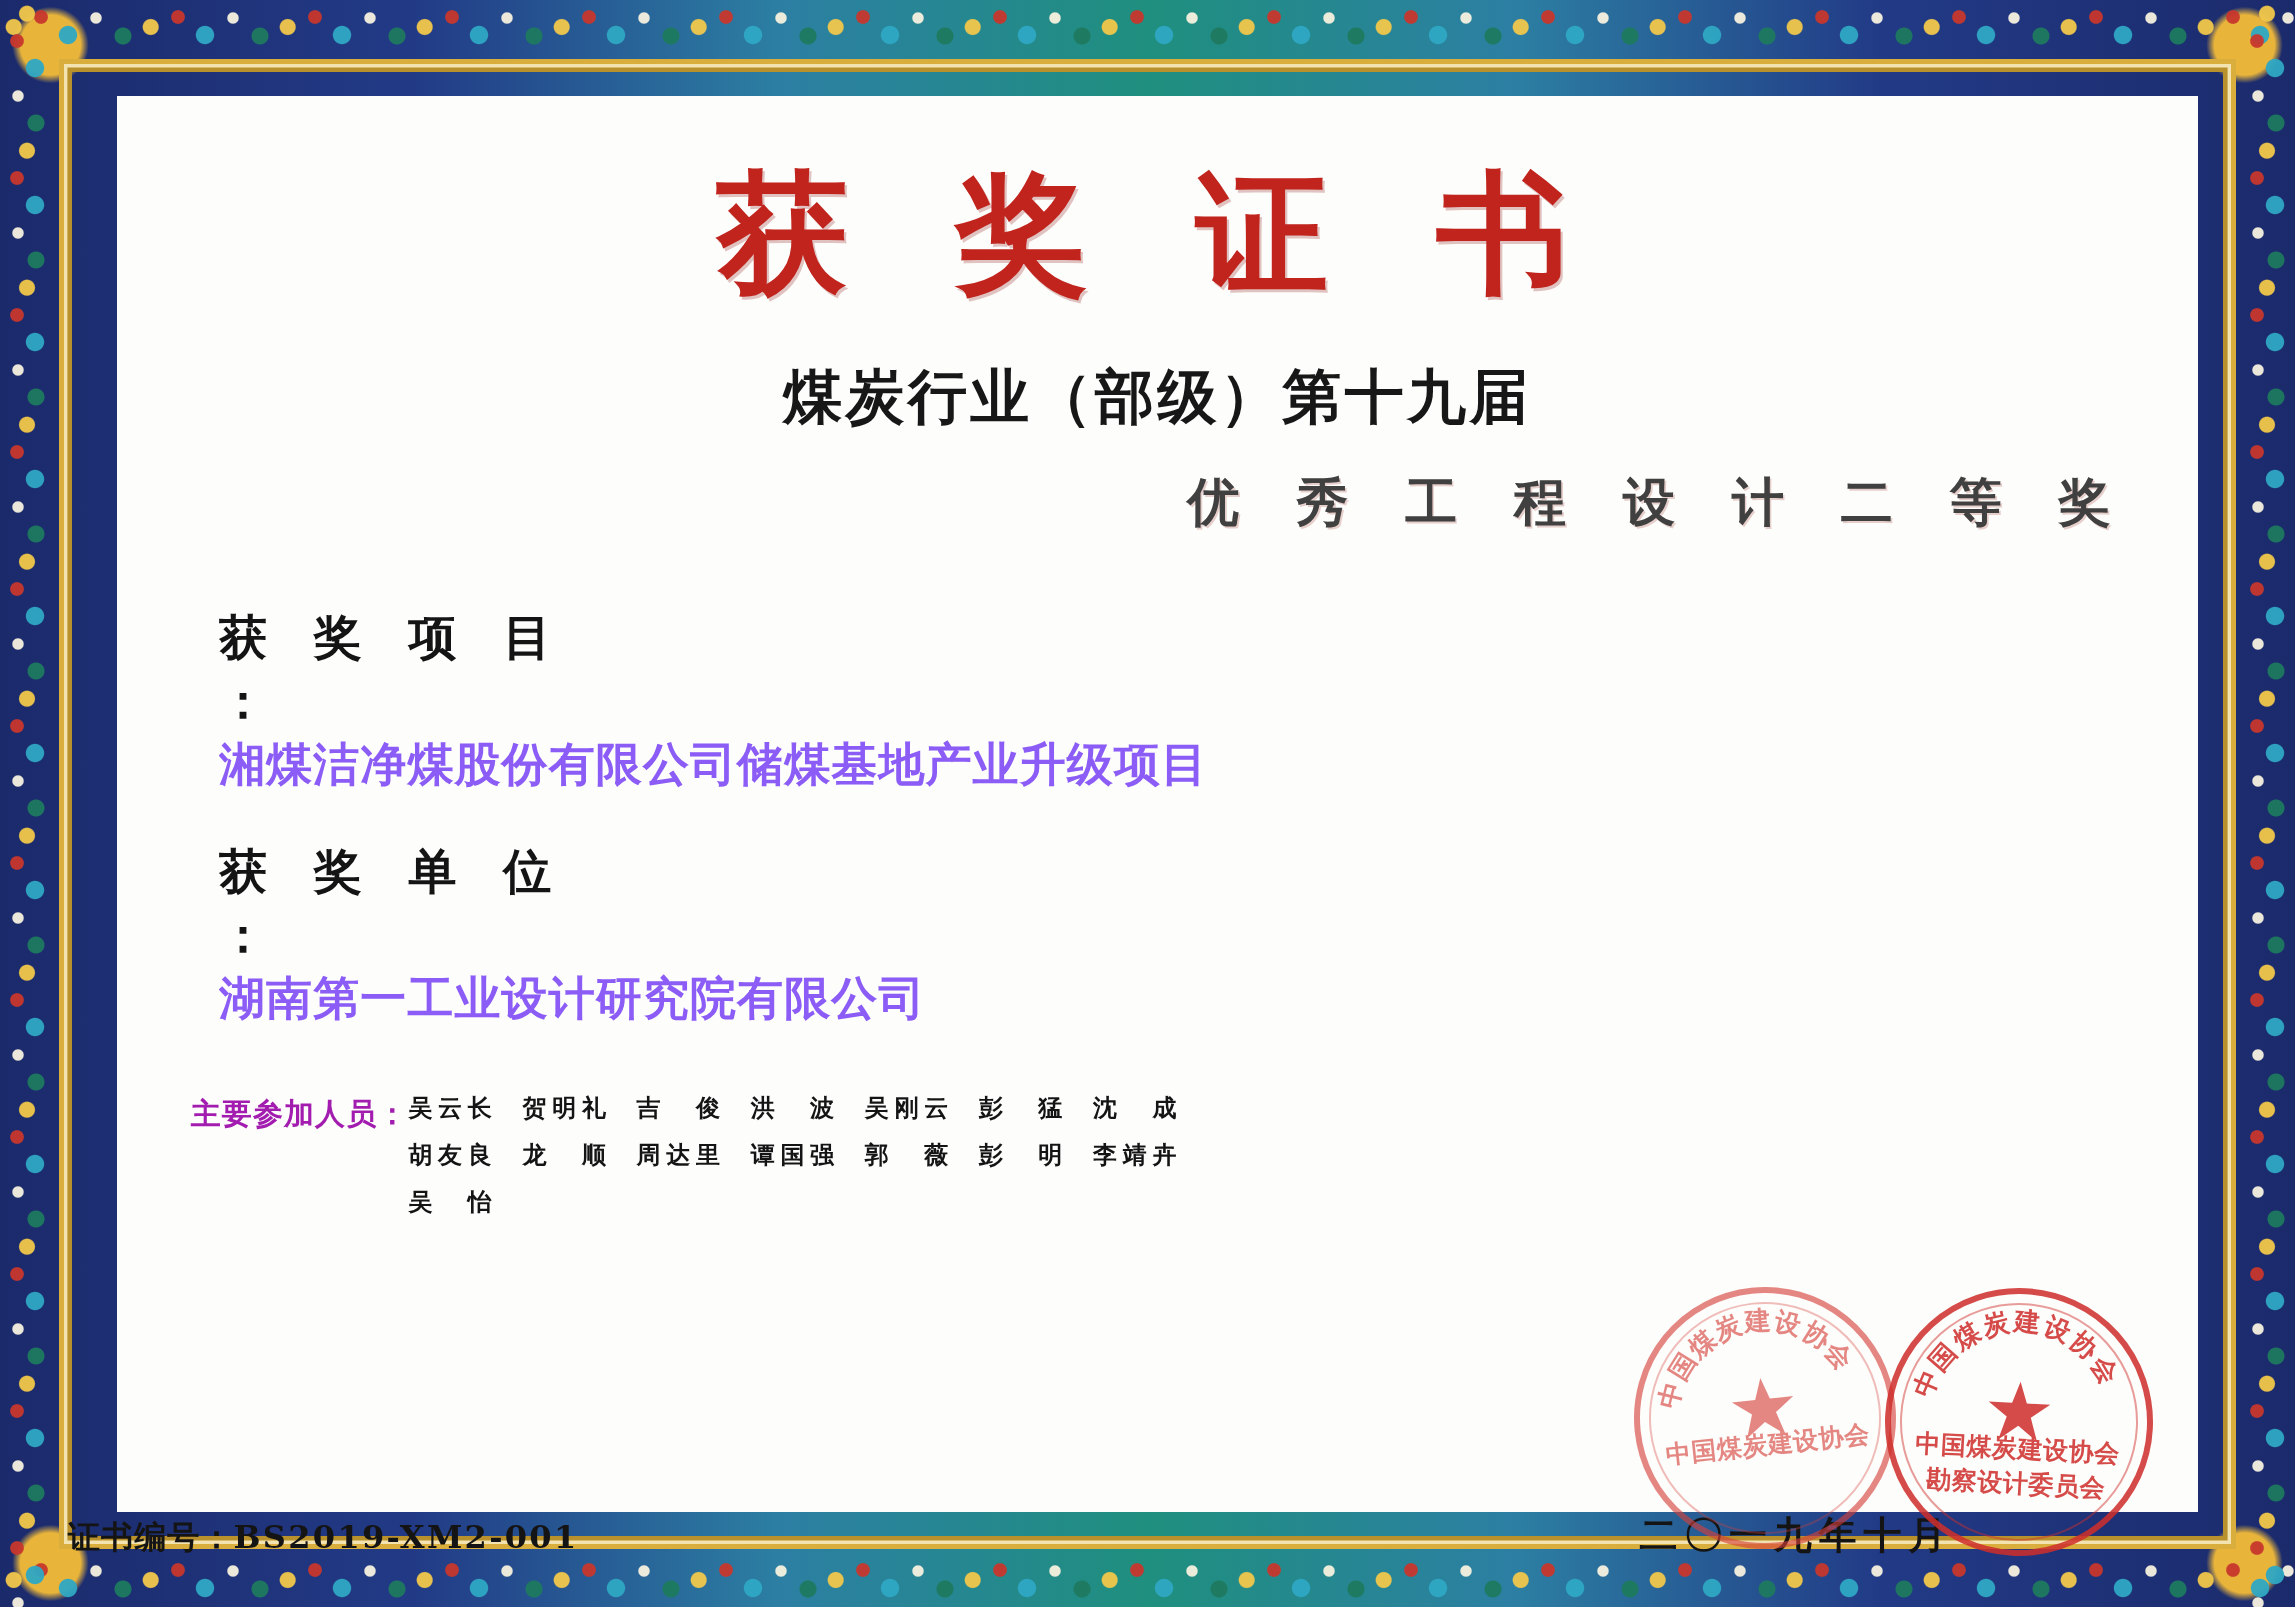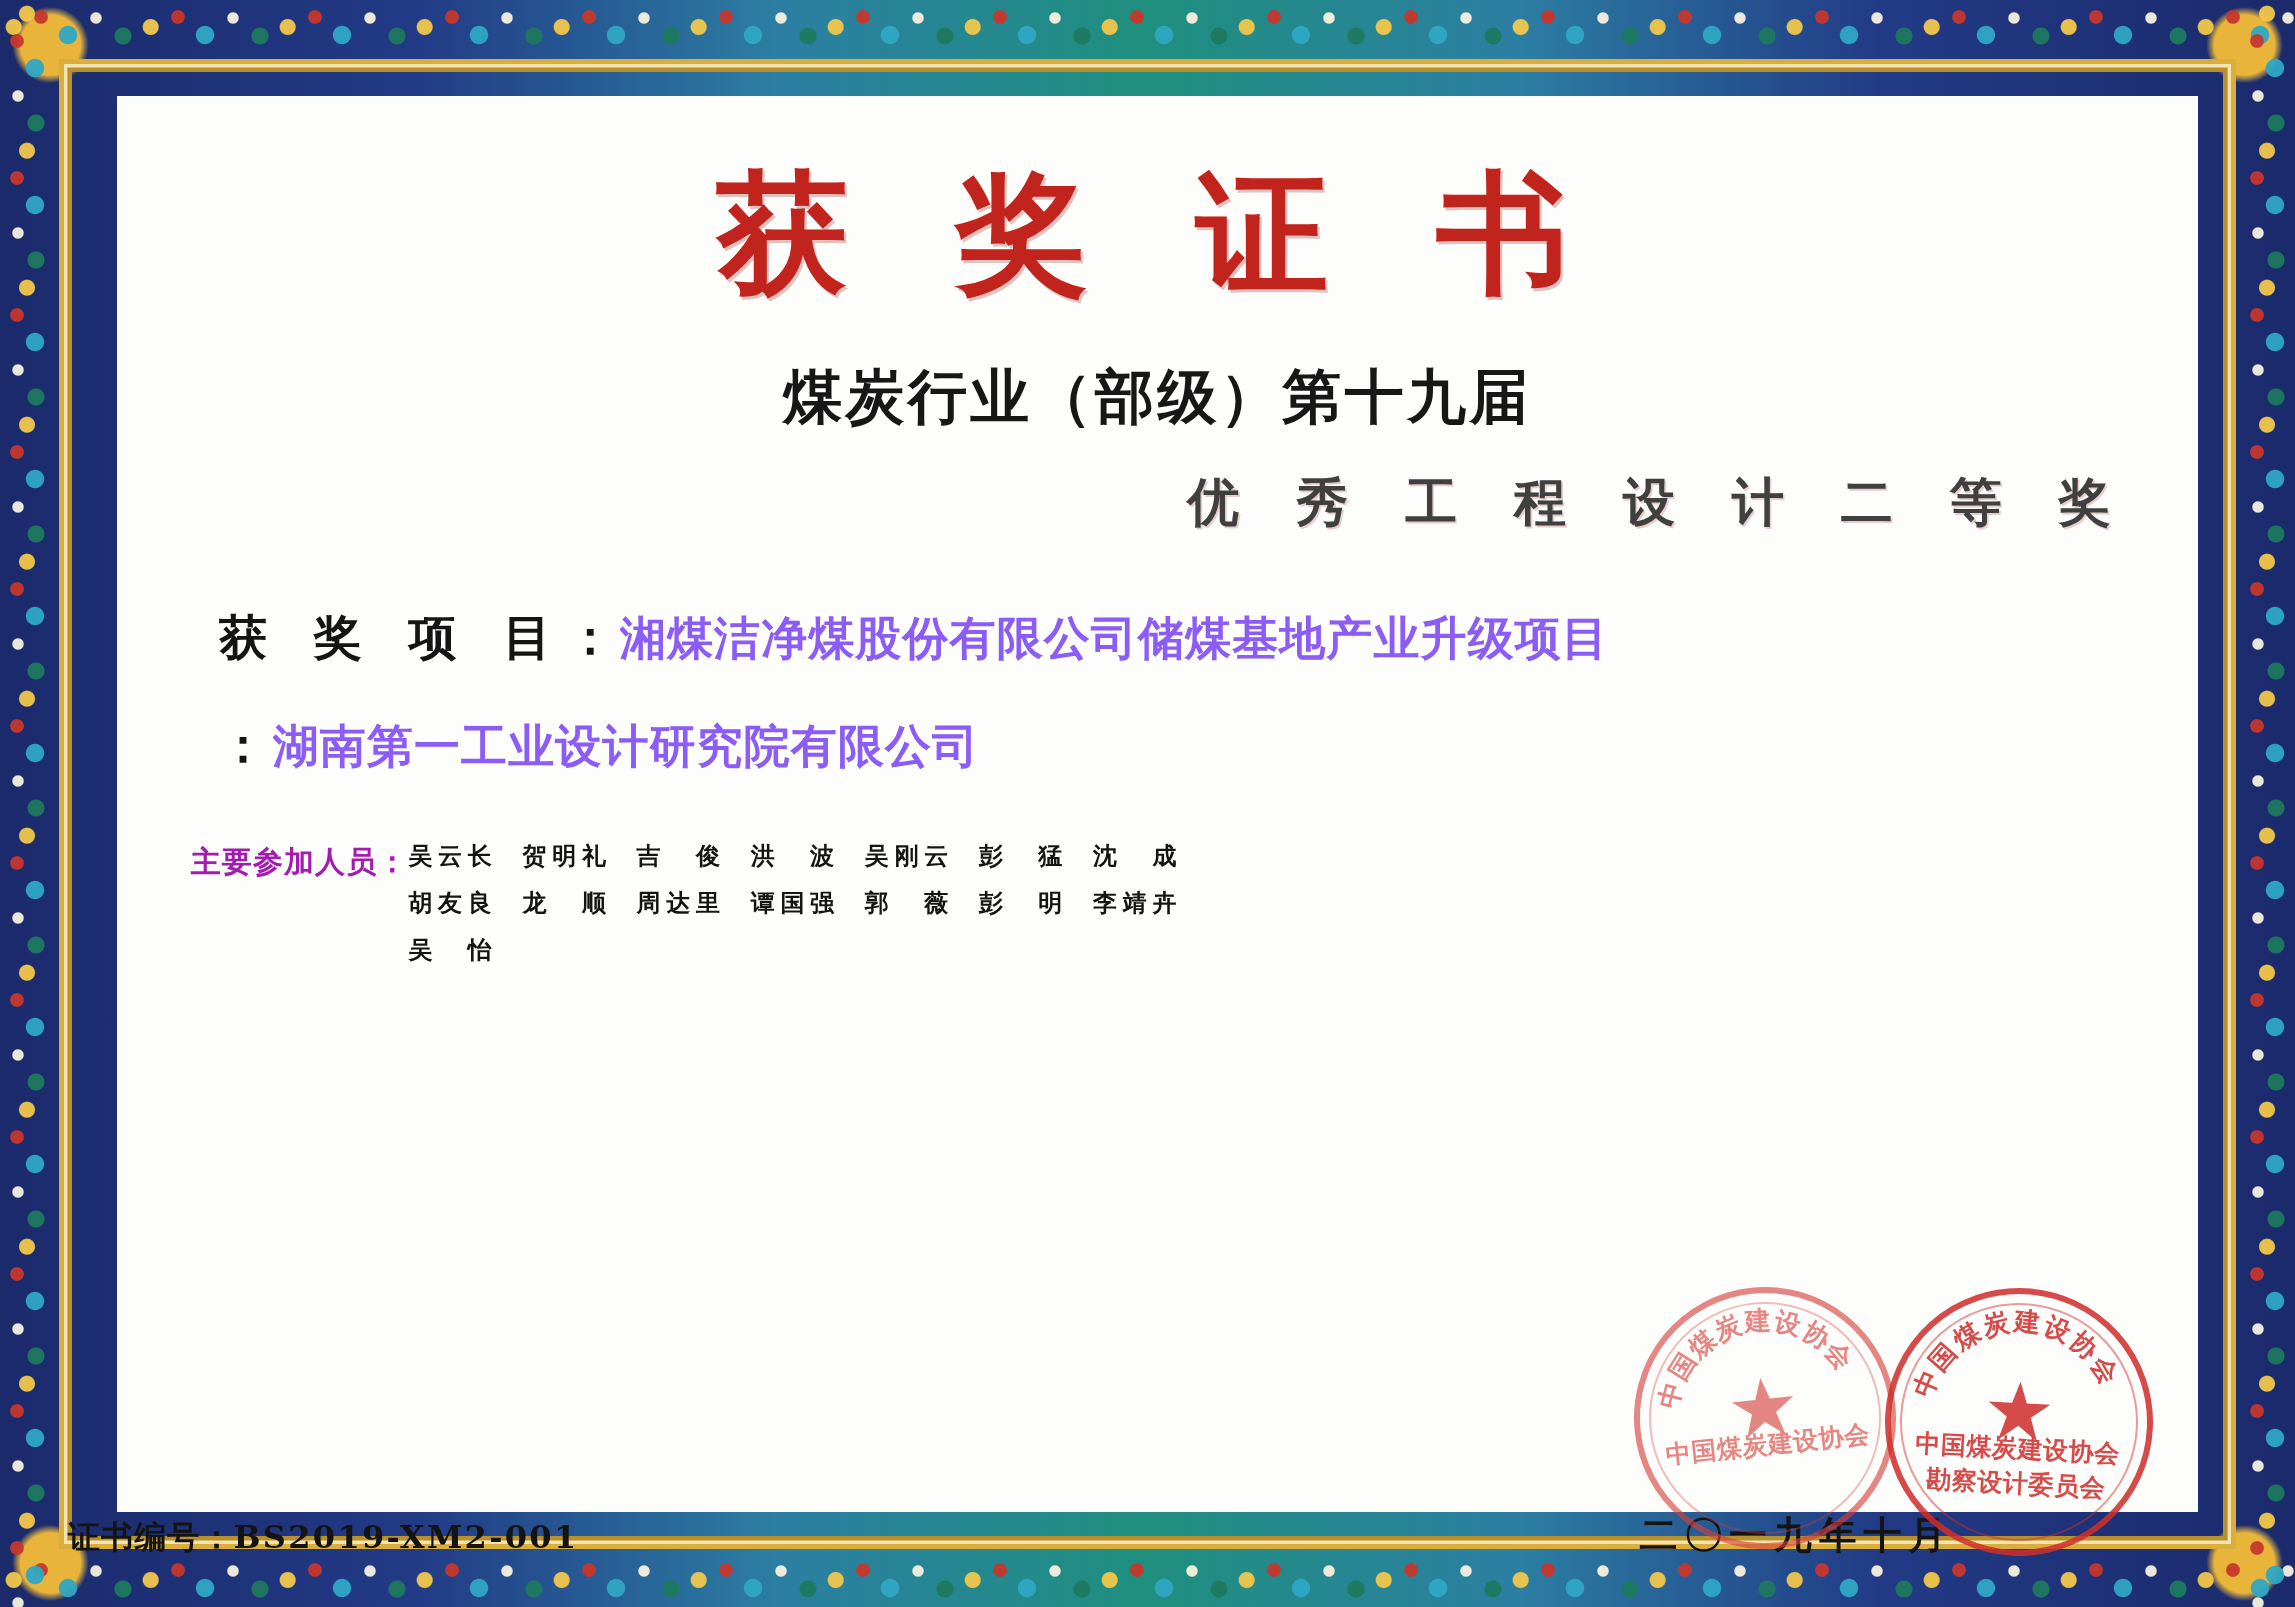--- a/index.html
+++ b/index.html
@@ -116,20 +116,21 @@
   
   .fields {
     margin-top: 68px;
     padding-left: 34px;
   }
   .field-row {
     display: flex;
     align-items: baseline;
     margin-bottom: 44px;
     white-space: nowrap;
+    flex-direction: column;
   }
   .field-label {
     color: #141414;
     font-weight: 700;
     font-size: 48px;
     letter-spacing: 15px;
     flex: 0 0 auto;
   }
   .field-colon {
     color: #141414;
@@ -288,20 +289,21 @@
 
     <div class="fields">
 
       <div class="field-row">
         <span class="field-label">获 奖 项 目</span>
         <span class="field-colon">：</span>
         <span class="field-value">湘煤洁净煤股份有限公司储煤基地产业升级项目</span>
       </div>
 
       <div class="field-row">
+        <span class="field-label">获 奖 单 位</span>
         <span class="field-colon">：</span>
         <span class="field-value">湖南第一工业设计研究院有限公司</span>
       </div>
 
     </div>
 
     <div class="participants">
       <div class="participants-label">主要参加人员：</div>
       <div class="participants-lines" id="participants-lines">
           <div class="participants-line"><span class="nm">吴云长</span><span class="nm">贺明礼</span><span class="nm">吉　俊</span><span class="nm">洪　波</span><span class="nm">吴刚云</span><span class="nm">彭　猛</span><span class="nm">沈　成</span></div>

